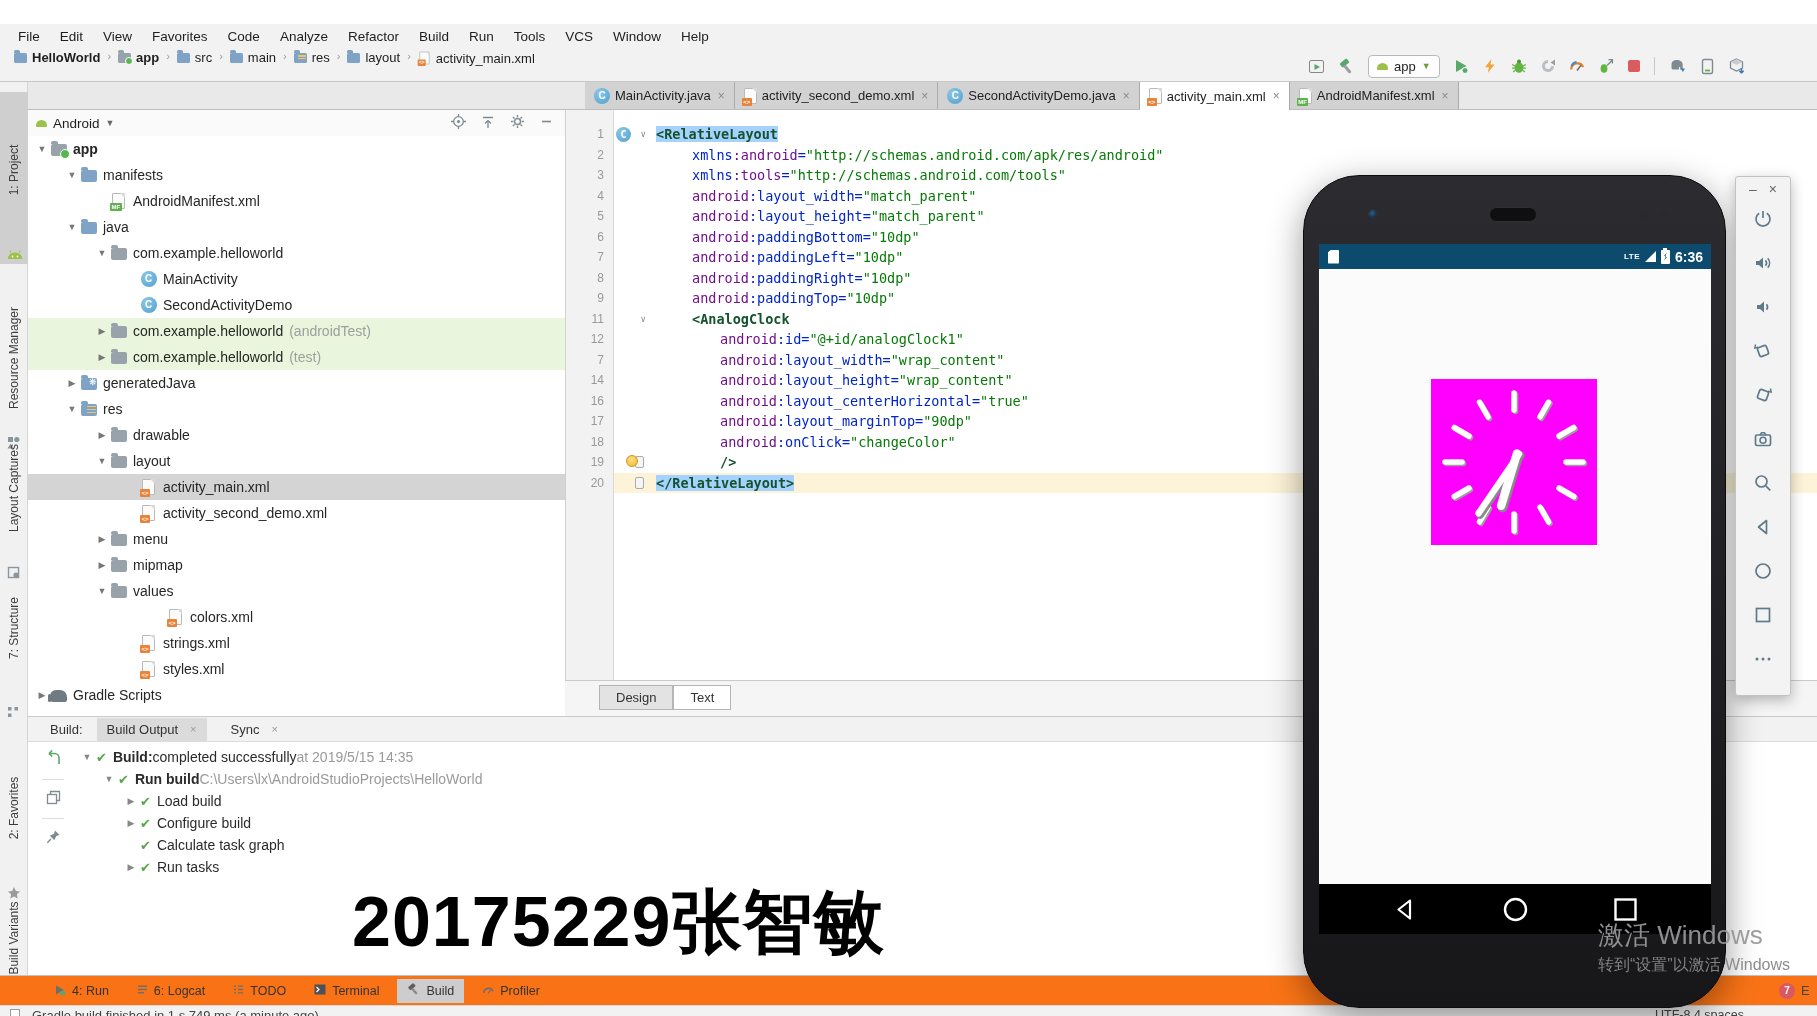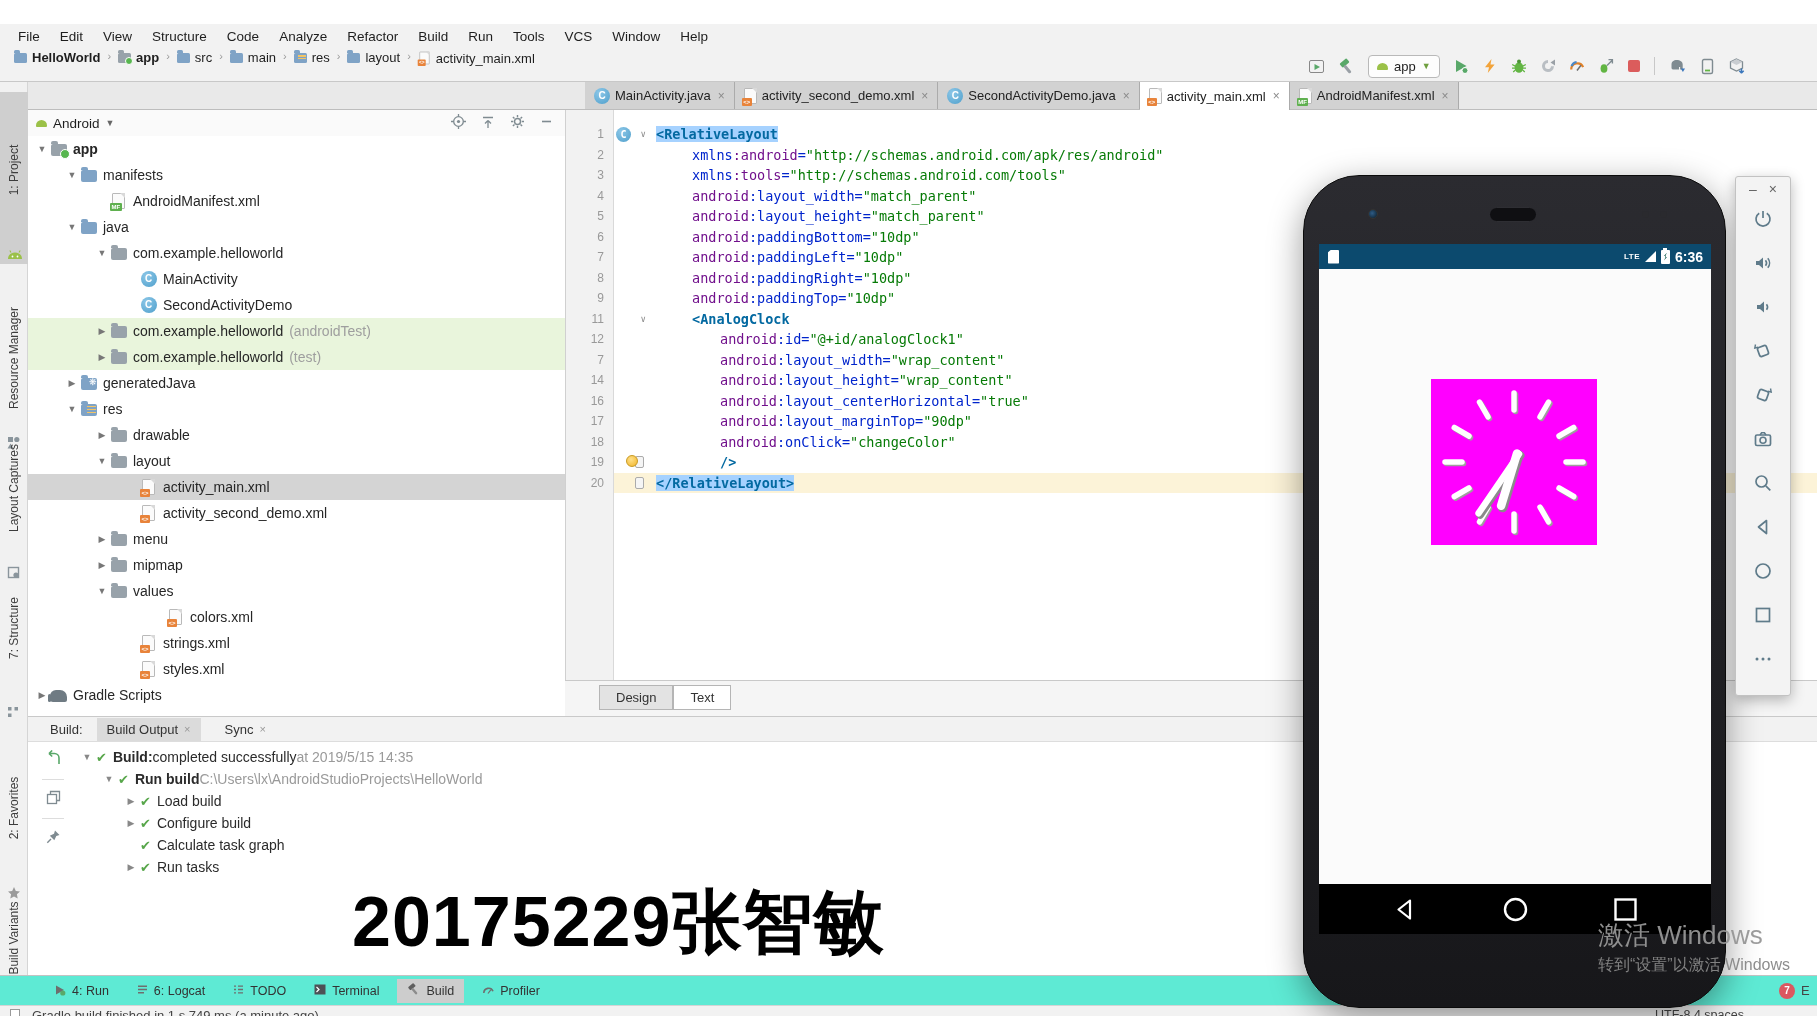--- a/index.html
+++ b/index.html
@@ -71,51 +71,51 @@
 .teleph::before{content:"";position:absolute;left:-2px;top:4px;width:3px;height:8px;background:#6F7B83;border-radius:2px}
 
 #editor{left:565px;top:110px;width:1252px;height:570px;background:#fff;border-left:1px solid #D0D0D0}
 #gutterbg{position:absolute;left:0;top:0;width:48px;height:570px;background:#F2F2F2;border-right:1px solid #D9D9D9}
 #code{position:absolute;left:0;top:14px;width:1252px}
 .cl{display:flex;height:20.5px;line-height:20.5px;font-family:"DejaVu Sans Mono","Liberation Mono",monospace;font-size:13.5px}
 .cl.cur{background:#FCF3D8}
 .ln{flex:none;width:48px;text-align:right;padding-right:9px;color:#999;background:#F2F2F2;border-right:1px solid #D9D9D9;font-size:12px;font-family:"Liberation Sans",sans-serif}
 .mk{flex:none;width:34px;position:relative}
 .codet{white-space:pre}
-.c-tag{color:#0369a1;font-weight:bold}
+.c-tag{color:#14532d;font-weight:bold}
 .c-ns{color:#71108C}
 .c-attr{color:#0024CC}
 .c-val{color:#067A06}
 .c-red{color:#E10000}
 .selhl{background:#A6D2FF}
 .mk-c{position:absolute;left:2px;top:2.5px;width:15px;height:15px;border-radius:50%;background:radial-gradient(circle at 35% 30%,#8CC7E8,#4F9FCB);color:#fff;font-size:10px;font-weight:bold;text-align:center;line-height:15px}
 .mk-fold{position:absolute;right:2px;top:0;color:#8a8a8a;font-size:9px}
 .mk-fe{position:absolute;right:4px;top:4px;width:9px;height:12px;border:1px solid #ABABAB;background:#F5F5F5;border-radius:2px}
 .mk-bulb{position:absolute;left:12px;top:3px;width:12px;height:12px;border-radius:50%;background:radial-gradient(circle at 40% 35%,#FFE089,#F0B429);border:1px solid #C99A22}
 
 #design-strip{left:565px;top:680px;width:1252px;height:36px;background:#F5F5F5;border-top:1px solid #C9C9C9}
 .dt{display:inline-block;margin-top:4px;padding:4px 16px;border:1px solid #B5B5B5;background:#E3E3E3;font-size:13px;color:#333}
 .dt.active{background:#fff}
 #design-tabs{position:absolute;left:34px;top:0}
 #buildheader{left:28px;top:716px;width:1789px;height:26px;background:#F2F2F2;border-top:1px solid #C9C9C9;border-bottom:1px solid #DDD;display:flex;align-items:center}
 #buildheader .cap{margin-left:22px;font-size:13px;color:#333}
-.btab{display:flex;align-items:center;gap:6px;margin-left:14px;padding:4px 10px;font-size:13px;color:#333}
+.btab{display:flex;align-items:center;gap:12px;margin-left:14px;padding:4px 10px;font-size:13px;color:#333}
 .btab.active{background:#DBDBDB}
 .btab .x{color:#999;font-size:11px}
 #buildbody{left:28px;top:742px;width:1789px;height:233px;background:#fff}
 #buildtools{position:absolute;left:6px;top:8px;width:38px;display:flex;flex-direction:column;align-items:center;gap:10px}
 .btdiv{width:22px;height:1px;background:#DDD}
 #buildtree{position:absolute;left:52px;top:4px}
 .brow{display:flex;align-items:center;height:22px;font-size:14px;color:#2b2b2b;white-space:nowrap}
 .brow .ar{width:14px;color:#888;font-size:9px;text-align:center}
 .brow .chk{color:#57A64A;font-weight:bold;margin:0 6px 0 2px;font-size:13px}
 .brow .bld{font-weight:bold}
 .brow .gry{color:#9A9A9A}
 
-#statusbar{left:0;top:975px;width:1817px;height:30px;background:#5eead4;border-top:1px solid #C3C3C3}
+#statusbar{left:0;top:975px;width:1817px;height:30px;background:#f97316;border-top:1px solid #C3C3C3}
 #st-items{position:absolute;left:44px;top:0;height:30px;display:flex;align-items:center;gap:8px}
 .sti{display:flex;align-items:center;gap:6px;padding:4px 10px;font-size:12.5px;color:#333}
 .sti.active{background:#CDCDCD}
 #ev-badge{position:absolute;left:1779px;top:7px;width:16px;height:16px;border-radius:50%;background:#DB5860;color:#fff;font-size:10px;font-weight:bold;text-align:center;line-height:16px}
 #ev-label{position:absolute;left:1801px;top:7px;font-size:13px;color:#444}
 #bottomsliver{left:0;top:1005px;width:1817px;height:11px;background:#F2F2F2;border-top:1px solid #D5D5D5;overflow:hidden}
 #gr-check{position:absolute;left:10px;top:3px;width:10px;height:10px;border:1px solid #9a9a9a;background:#fff}
 #gr-msg{position:absolute;left:32px;top:2px;font-size:13px;color:#444;white-space:nowrap}
 #st-frag{position:absolute;left:1655px;top:2px;font-size:12.5px;color:#444;white-space:nowrap}
 
@@ -149,21 +149,21 @@
 </head>
 <body>
 
 <div id="app">
 
 
   <div class="abs" id="menubar">
       <span class="mi">File</span>
       <span class="mi">Edit</span>
       <span class="mi">View</span>
-      <span class="mi">Structure</span>
+      <span class="mi">Favorites</span>
       <span class="mi">Code</span>
       <span class="mi">Analyze</span>
       <span class="mi">Refactor</span>
       <span class="mi">Build</span>
       <span class="mi">Run</span>
       <span class="mi">Tools</span>
       <span class="mi">VCS</span>
       <span class="mi">Window</span>
       <span class="mi">Help</span>
     </div>

